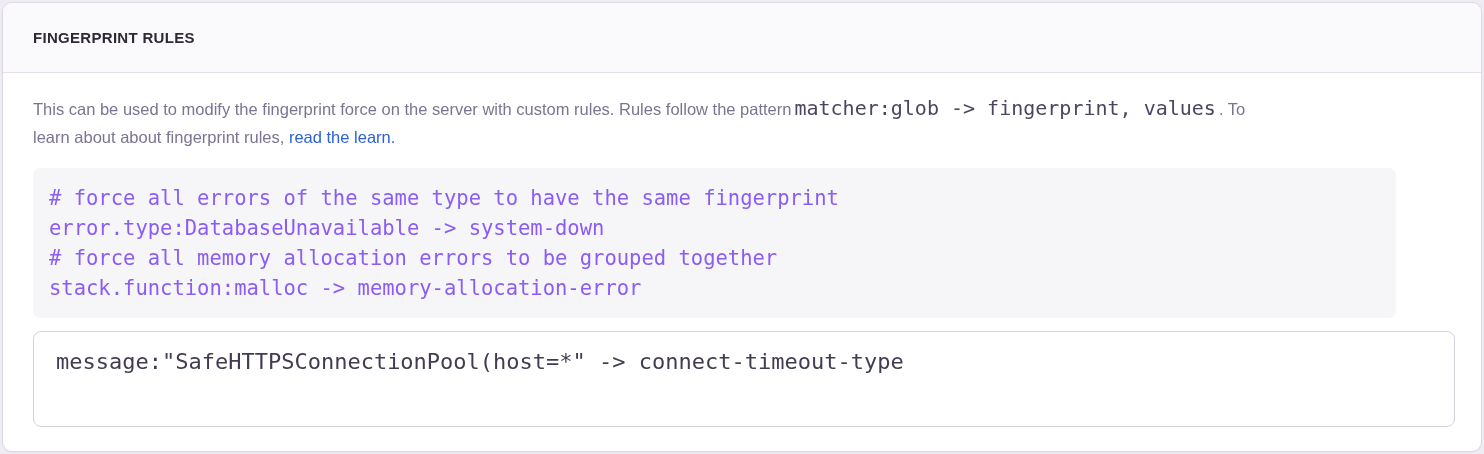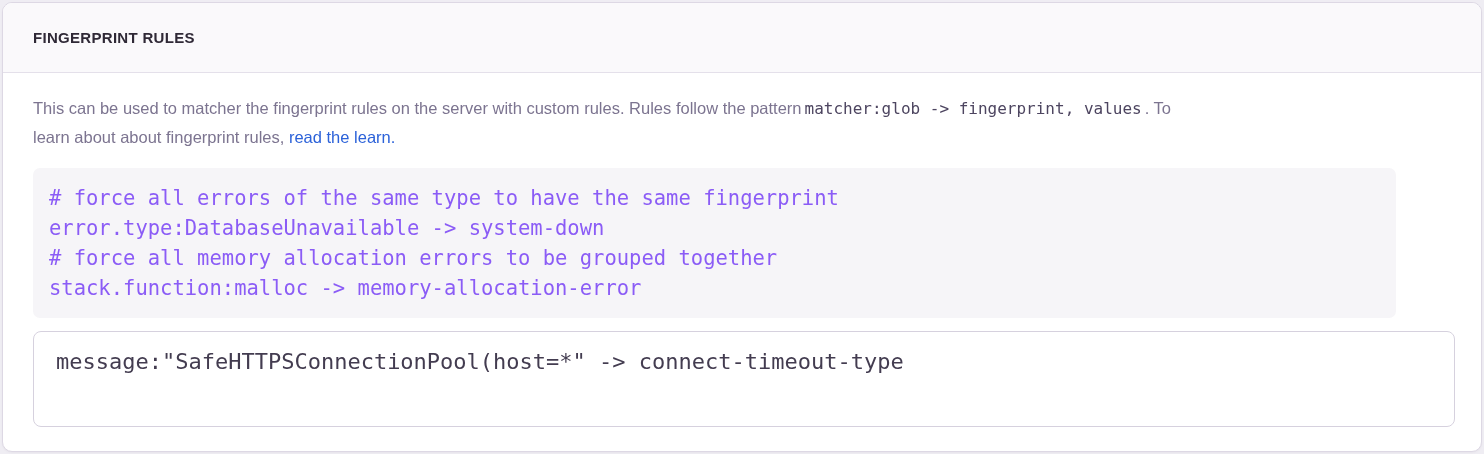--- a/index.html
+++ b/index.html
@@ -51,21 +51,21 @@
   }
   .description {
     margin: 0 0 17px 0;
     font-size: 16.5px;
     line-height: 28px;
     color: #7c7490;
   }
   .description .desc-line { display: block; }
   .inline-code {
     font-family: "DejaVu Sans Mono", "Liberation Mono", monospace;
-    font-size: 16px;
+    font-size: 20px;
     color: #4d4560;
     padding: 0 3px;
   }
   .docs-link {
     color: #2c62d9;
     text-decoration: none;
     cursor: pointer;
   }
   .example-block {
     margin: 0 57px 13px 0;
@@ -103,21 +103,21 @@
 <div class="page">
   <section class="panel">
 
     <header class="panel-header">
       <h1 class="panel-title">FINGERPRINT RULES</h1>
     </header>
 
     <div class="panel-body">
 
       <p class="description">
-          <span class="desc-line"><span>This can be used to matcher the fingerprint rules on the server with custom rules. Rules follow the pattern</span><code class="inline-code">matcher:glob -&gt; fingerprint, values</code><span>. To</span></span>
+          <span class="desc-line"><span>This can be used to modify the fingerprint force on the server with custom rules. Rules follow the pattern</span><code class="inline-code">matcher:glob -&gt; fingerprint, values</code><span>. To</span></span>
           <span class="desc-line"><span>learn about about fingerprint rules,</span> <a class="docs-link" href="#">read the learn.</a></span>
         </p>
 
       <pre class="example-block"># force all errors of the same type to have the same fingerprint
 error.type:DatabaseUnavailable -&gt; system-down
 # force all memory allocation errors to be grouped together
 stack.function:malloc -&gt; memory-allocation-error</pre>
 
       <textarea class="rules-textarea" spellcheck="false" style="">message:"SafeHTTPSConnectionPool(host=*" -&gt; connect-timeout-type</textarea>
     </div>

